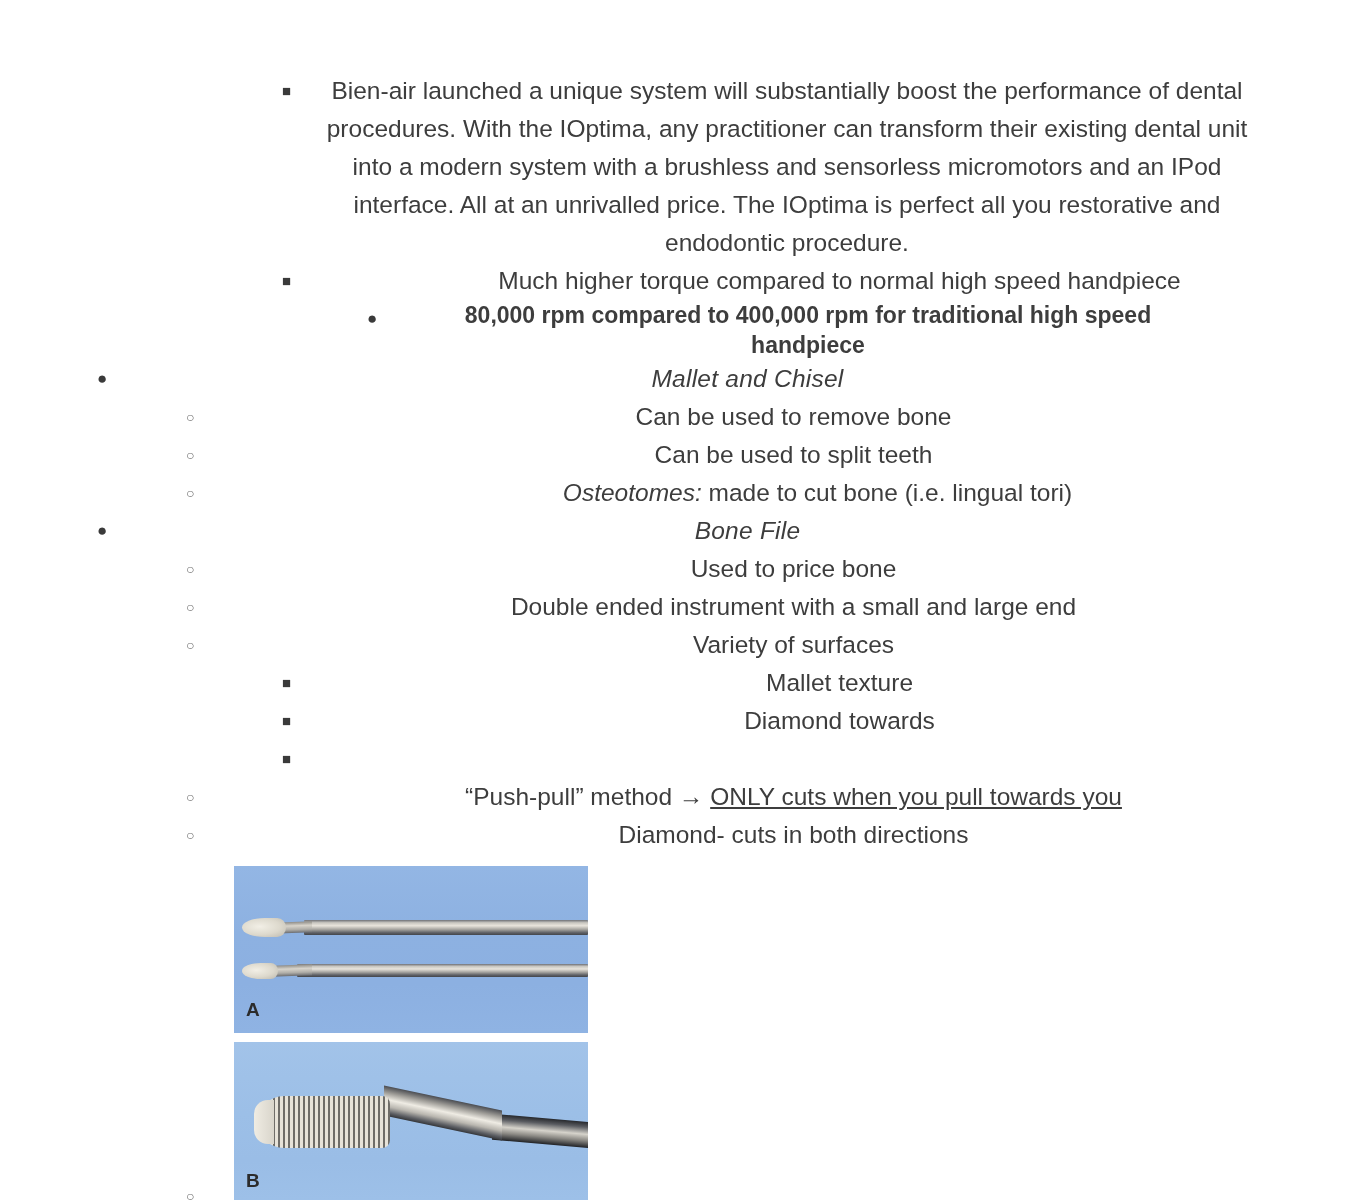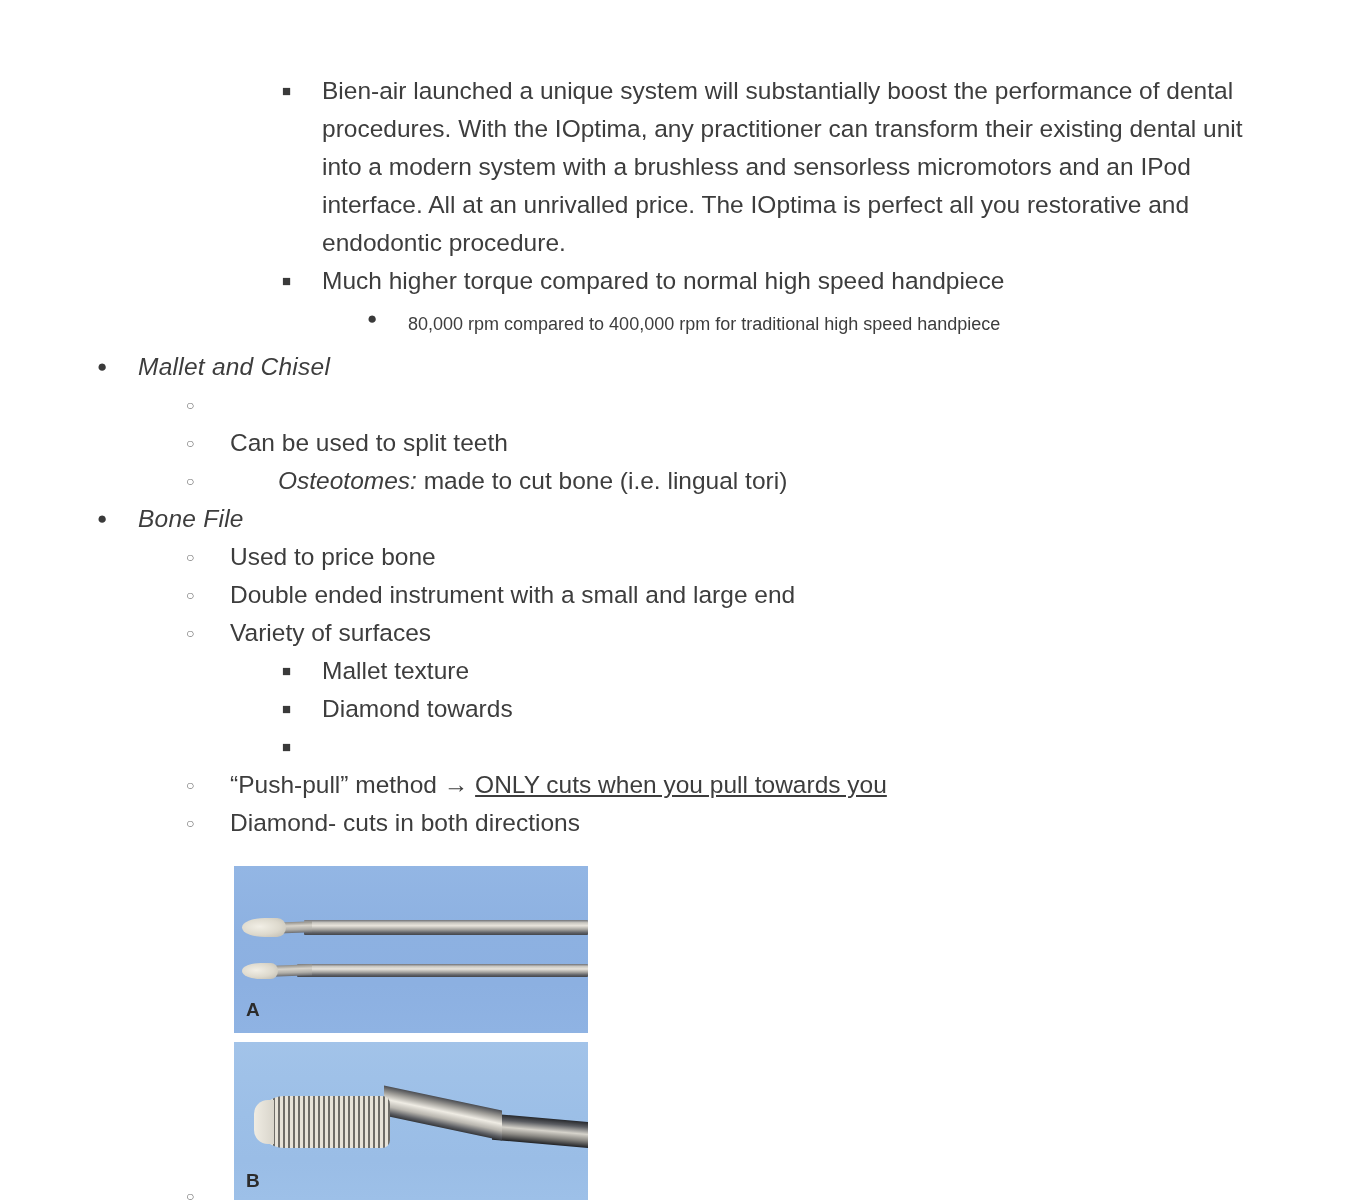--- a/index.html
+++ b/index.html
@@ -48,20 +48,21 @@
 
   .bullet {
     position: absolute;
     color: #3a3a3a;
     text-align: left;
   }
 
   .txt {
     display: block;
     color: #3d3d3d;
+    text-align: center;
   }
 
   
   .l1 { margin-left: 0; }
   .l1 > li.item { padding-left: 138px; min-height: 38px; }
   .l1 > li.item > .bullet {
     left: 97px;
     top: 0;
     font-size: 17px;
     line-height: 38px;
@@ -102,22 +103,23 @@
 
   
   .l4 > li.item { padding-left: 408px; min-height: 38px; }
   .l4 > li.item > .bullet {
     left: 367px;
     top: 0;
     font-size: 17px;
     line-height: 38px;
   }
   .l4 > li.item > .txt {
-    font-size: 18px;
-    line-height: 48px;
+    font-size: 23px;
+    line-height: 30px;
+    font-weight: bold;
   }
 
   
   .w-para { max-width: 930px; }
   .w-para4 { max-width: 800px; }
 
   .ital { font-style: italic; margin-left: 48px; }
   .under { text-decoration: underline; text-underline-offset: 2px; }
 
   
@@ -288,20 +290,21 @@
     <ul class="lvl l1">
       <li class="item">
         <span class="bullet">●</span>
         <span class="txt">Mallet and Chisel</span>
       </li>
     </ul>
 
     <ul class="lvl l2">
       <li class="item">
         <span class="bullet">○</span>
+        <span class="txt">Can be used to remove bone</span>
       </li>
       <li class="item">
         <span class="bullet">○</span>
         <span class="txt">Can be used to split teeth</span>
       </li>
       <li class="item">
         <span class="bullet">○</span>
         <span class="txt"><span class="ital">Osteotomes:</span><span> made to cut bone (i.e. lingual tori)</span></span>
       </li>
     </ul>

